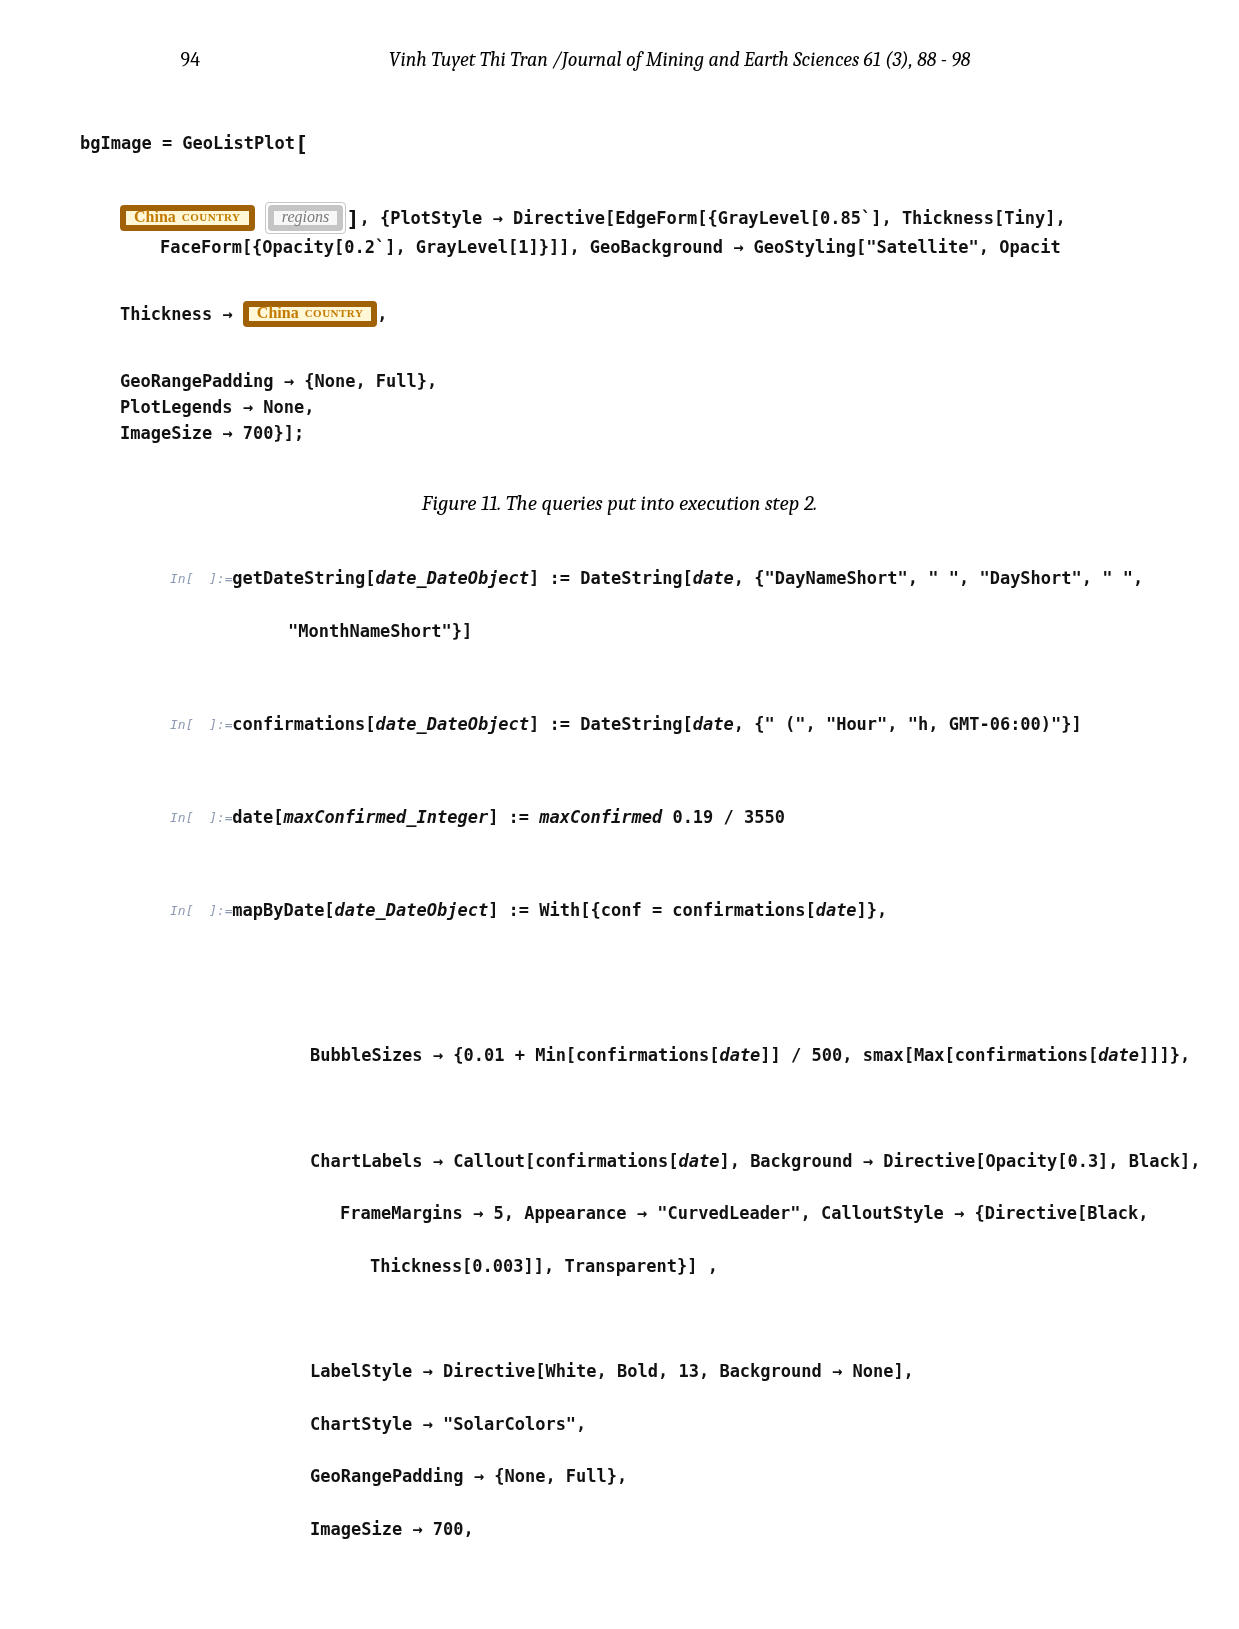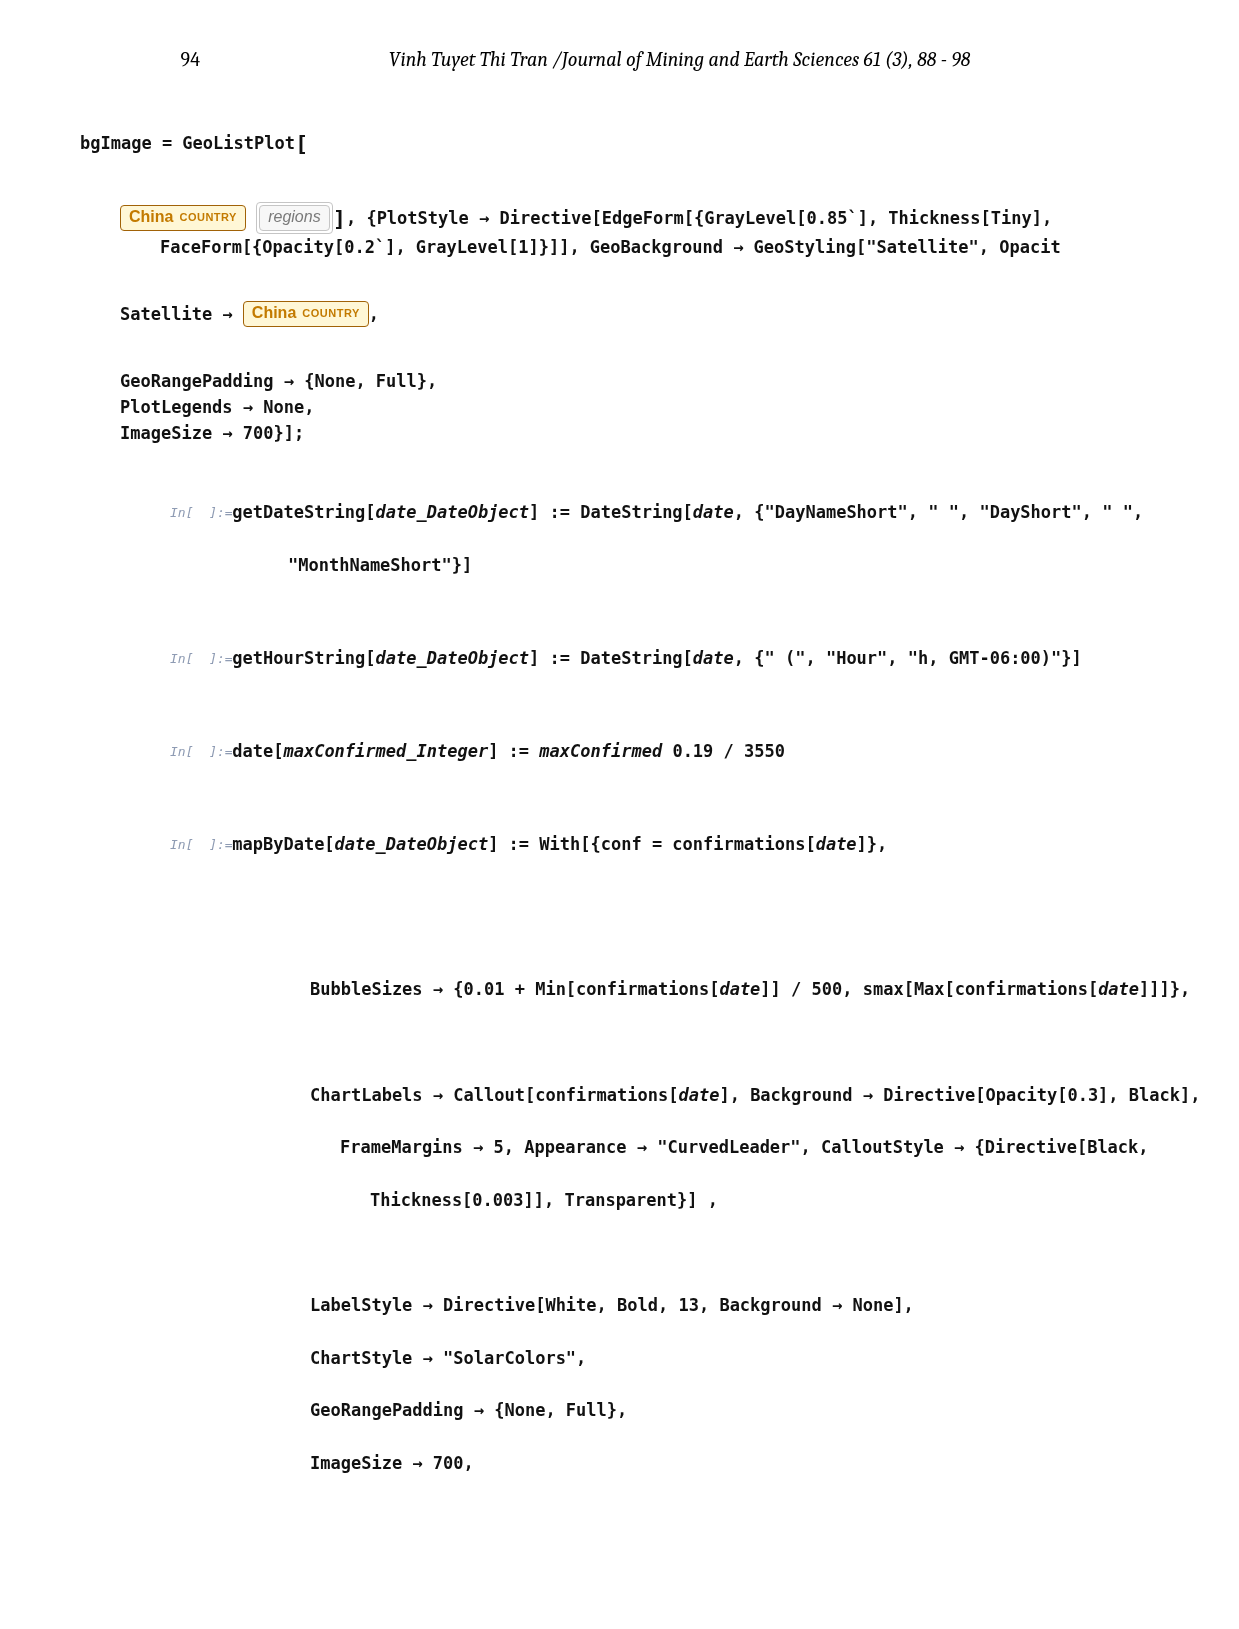--- a/index.html
+++ b/index.html
@@ -43,26 +43,26 @@
     color: #111;
     font-weight: 600;
   }
   .code .italic-kw { font-style: italic; }
 
   .entity-box {
     display: inline-flex;
     align-items: center;
     gap: 6px;
     background: #fff7d6;
-    border: 1px solid #a16207;
+    border: 6px solid #a16207;
     border-radius: 4px;
     padding: 0 8px 2px 8px;
     height: 26px;
     vertical-align: 2px;
-    font-family: Liberation Sans, sans-serif;
+    font-family: Liberation Serif, serif;
     font-size: 16px;
   }
   .entity-box .ent-name { font-weight: 700; color: #c37a00; }
   .entity-box .ent-type {
     font-size: 11px;
     color: #c37a00;
     letter-spacing: 0.5px;
   }
   .entity-box.regions {
     background: #f7f7f7;
@@ -125,33 +125,34 @@
     <div class="page-number">94</div>
     <div class="journal-title">Vinh Tuyet Thi Tran /Journal of Mining and Earth Sciences 61 (3), 88 - 98</div>
   </div>
 
   <div class="code block1">
 <span>bgImage = GeoListPlot</span><span class="big-bracket">[</span>
 <div class="gap"></div>
 <span class="indent1"><span class="entity-box"><span class="ent-name">China</span><span class="ent-type">COUNTRY</span></span> <span class="double-box"><span class="entity-box regions"><span class="ent-name">regions</span></span></span><span class="big-bracket">]</span><span>, {PlotStyle → Directive[EdgeForm[{GrayLevel[0.85`], Thickness[Tiny],</span></span>
 <span class="indent2">FaceForm[{Opacity[0.2`], GrayLevel[1]}]], GeoBackground → GeoStyling["Satellite", Opacit</span>
 <div class="gap"></div>
-<span class="indent1"><span>Satellite → </span><span class="entity-box"><span class="ent-name">China</span><span class="ent-type">COUNTRY</span></span><span>,</span></span>
+<span class="indent1"><span>Thickness → </span><span class="entity-box"><span class="ent-name">China</span><span class="ent-type">COUNTRY</span></span><span>,</span></span>
 <div class="gap"></div>
 <span class="indent1">GeoRangePadding → {None, Full},</span>
 <span class="indent1">PlotLegends → None,</span>
 <span class="indent1">ImageSize → 700}];</span>
   </div>
 
+  <div class="figure-caption">Figure 11. The queries put into execution step 2.</div>
 
   <div class="code block2">
 <span class="cline"><span class="inlabel">In[  ]:=</span> <span>getDateString[</span><span class="italic-kw">date_DateObject</span><span>] := DateString[</span><span class="italic-kw">date</span><span>, {"DayNameShort", " ", "DayShort", " ",</span></span>
 <span class="cline indB">"MonthNameShort"}]</span>
 <div class="gap"></div>
-<span class="cline"><span class="inlabel">In[  ]:=</span> <span>getHourString[</span><span class="italic-kw">date_DateObject</span><span>] := DateString[</span><span class="italic-kw">date</span><span>, {" (", "Hour", "h, GMT-06:00)"}]</span></span>
+<span class="cline"><span class="inlabel">In[  ]:=</span> <span>confirmations[</span><span class="italic-kw">date_DateObject</span><span>] := DateString[</span><span class="italic-kw">date</span><span>, {" (", "Hour", "h, GMT-06:00)"}]</span></span>
 <div class="gap"></div>
 <span class="cline"><span class="inlabel">In[  ]:=</span> <span>date[</span><span class="italic-kw">maxConfirmed_Integer</span><span>] := </span><span class="italic-kw">maxConfirmed</span><span> 0.19 / 3550</span></span>
 <div class="gap"></div>
 <span class="cline"><span class="inlabel">In[  ]:=</span> <span>mapByDate[</span><span class="italic-kw">date_DateObject</span><span>] := With[{conf = confirmations[</span><span class="italic-kw">date</span><span>]},</span></span>
 <div class="gap"></div>
 <div class="gapL"></div>
 <span class="cline indC"><span>BubbleSizes → {0.01 + Min[confirmations[</span><span class="italic-kw">date</span><span>]] / 500, smax[Max[confirmations[</span><span class="italic-kw">date</span><span>]]]},</span></span>
 <div class="gapL"></div>
 <span class="cline indC"><span>ChartLabels → Callout[confirmations[</span><span class="italic-kw">date</span><span>], Background → Directive[Opacity[0.3], Black],</span></span>
 <span class="cline indD">FrameMargins → 5, Appearance → "CurvedLeader", CalloutStyle → {Directive[Black,</span>

